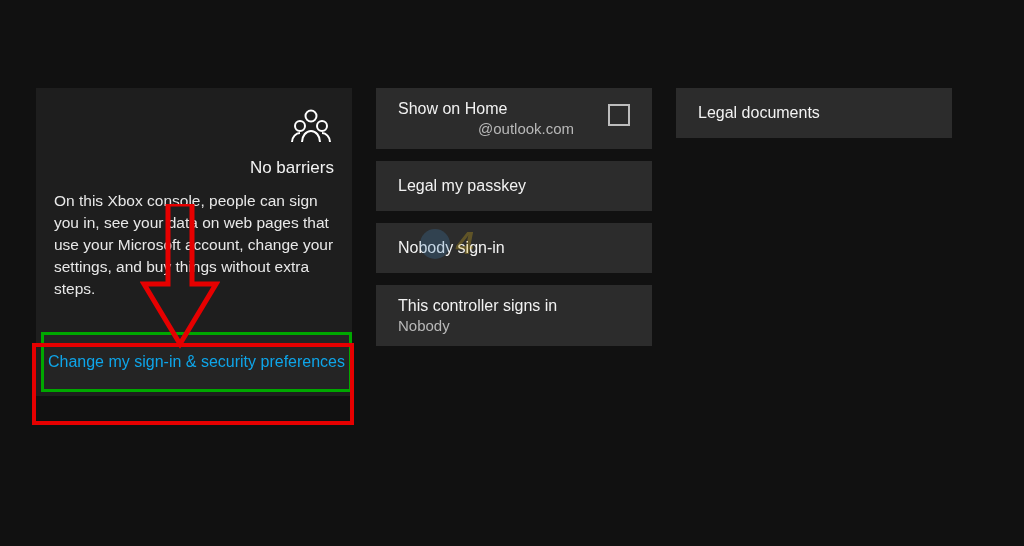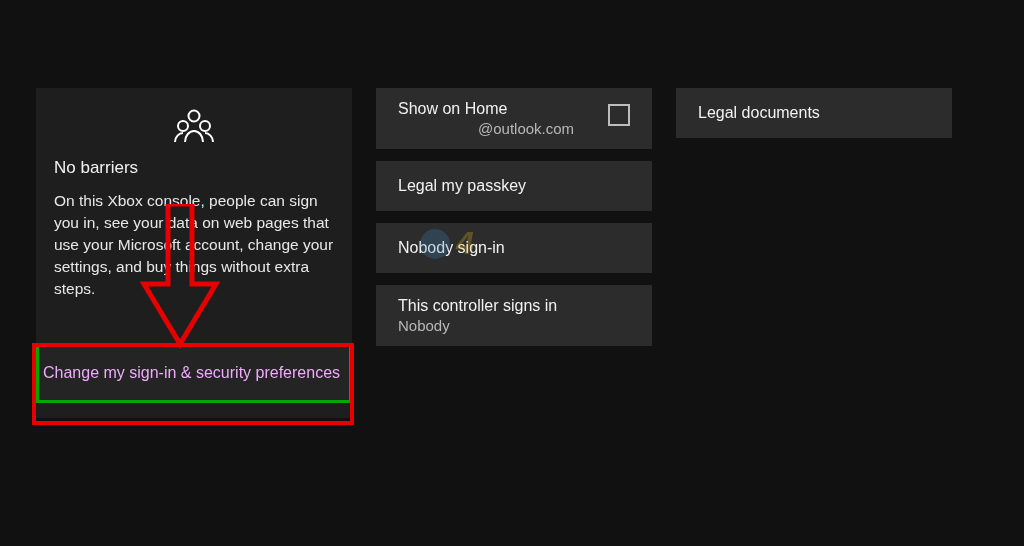--- a/index.html
+++ b/index.html
@@ -23,20 +23,21 @@
     }
     .col {
       display: flex;
       flex-direction: column;
     }
     .col-left {
       width: 316px;
       background: #1e1e1e;
       padding: 18px 18px 0 18px;
       position: relative;
+      align-items: flex-end;
     }
     .group-icon {
       text-align: center;
       margin-bottom: 8px;
     }
     .group-icon svg {
       width: 46px;
       height: 40px;
     }
     .heading {
@@ -45,26 +46,26 @@
       margin-bottom: 12px;
       color: #f2f2f2;
     }
     .desc {
       font-size: 15.5px;
       line-height: 1.42;
       color: #e8e8e8;
       margin-bottom: 28px;
     }
     .change-btn {
-      margin: 15px -18px;
+      margin: 4px -18px;
       border: 3px solid #00a800;
       padding: 16px 4px;
       font-size: 16px;
       line-height: 1.35;
-      color: #f0abfc;
+      color: #0ea5e9;
       background: #242424;
       cursor: pointer;
     }
     .red-box {
       position: absolute;
       left: 32px;
       top: 343px;
       width: 322px;
       height: 82px;
       border: 4px solid #e60000;

